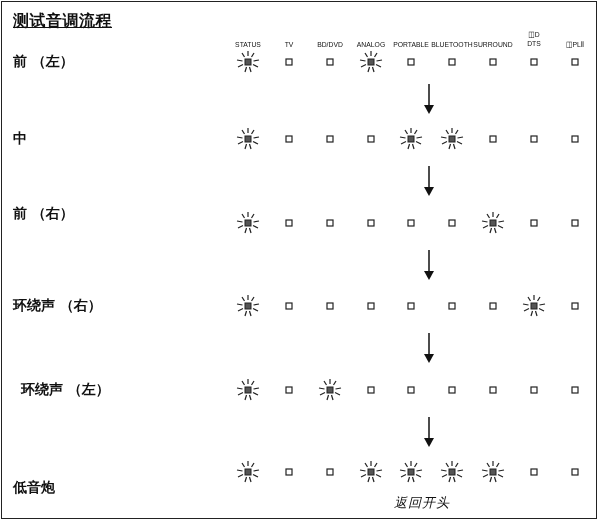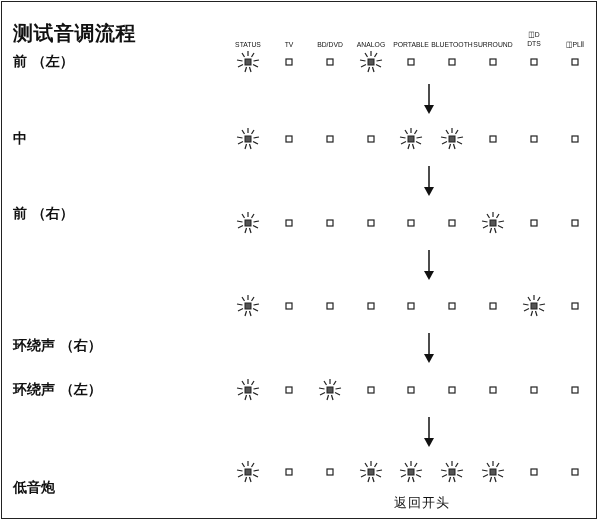--- a/index.html
+++ b/index.html
@@ -1,26 +1,26 @@
 <!DOCTYPE html>
 <html><head>
 <meta charset="utf-8">
 <style>
   html, body { margin:0; padding:0; background:#ffffff; }
   body { width:600px; height:522px; position:relative; overflow:hidden;
          font-family:"DejaVu Sans", "Liberation Sans", sans-serif; color:#111; }
   .frame { position:absolute; left:1px; top:1px; width:596px; height:518px;
            border:1.5px solid #222; box-sizing:border-box; }
-  .title { position:absolute; left:13px; top:20px; font-size:20px; font-weight:bold; letter-spacing:0.5px; }
+  .title { position:absolute; left:13px; top:11px; font-size:16px; font-weight:bold; letter-spacing:0.5px;text-decoration:underline; }
   .row-label { position:absolute; left:13px; font-size:14px; font-weight:bold; transform:translateY(-50%); white-space:nowrap; }
   .col-head { position:absolute; top:40px; font-family:"Liberation Sans Narrow","Liberation Sans",sans-serif;
               font-size:8px; transform:translateX(-50%) scaleX(0.85); white-space:nowrap; text-align:center; line-height:9px; }
   .ind { position:absolute; width:24px; height:24px; transform:translate(-50%,-50%); }
   .arrow { position:absolute; width:12px; height:32px; transform:translateX(-50%); }
-  .footer { position:absolute; top:494px; left:394px; font-size:13px; letter-spacing:1px; }
+  .footer { position:absolute; top:494px; left:394px; font-size:13px; letter-spacing:1px;font-style:italic; }
 </style>
 </head>
 <body>
 
 <div class="frame"></div>
 <div class="title">测试音调流程</div>
 <div id="content">
     <div class="col-head" style="left: 248px;"><span>STATUS</span></div>
     <div class="col-head" style="left: 289px;"><span>TV</span></div>
     <div class="col-head" style="left: 330px;"><span>BD/DVD</span></div>
@@ -170,21 +170,21 @@
       <line x1="22" y1="17" x2="17" y2="14.5" stroke="#222" stroke-width="1.2"></line>
       <line x1="9" y1="22" x2="10.5" y2="17" stroke="#222" stroke-width="1.2"></line>
       <line x1="15" y1="22" x2="13.5" y2="17" stroke="#222" stroke-width="1.2"></line>
     </svg>
     <svg width="24" height="24" viewBox="0 0 24 24" class="ind" style="left: 534px; top: 223px;">
       <rect x="9" y="9" width="6" height="6" fill="#fff" stroke="#222" stroke-width="1.2"></rect>
     </svg>
     <svg width="24" height="24" viewBox="0 0 24 24" class="ind" style="left: 575px; top: 223px;">
       <rect x="9" y="9" width="6" height="6" fill="#fff" stroke="#222" stroke-width="1.2"></rect>
     </svg>
-    <div class="row-label" style="top: 306px; margin-top: 40px;">环绕声 （右）</div>
+    <div class="row-label" style="top: 306px;">环绕声 （右）</div>
     <svg width="24" height="24" viewBox="0 0 24 24" class="ind" style="left: 248px; top: 306px;">
       <rect x="9" y="9" width="6" height="6" fill="#555555" stroke="#222" stroke-width="1"></rect>
       <line x1="12" y1="1" x2="12" y2="6" stroke="#222" stroke-width="1.2"></line>
       <line x1="6" y1="3" x2="8.5" y2="7" stroke="#222" stroke-width="1.2"></line>
       <line x1="18" y1="3" x2="15.5" y2="7" stroke="#222" stroke-width="1.2"></line>
       <line x1="1" y1="10" x2="6.5" y2="11" stroke="#222" stroke-width="1.2"></line>
       <line x1="23" y1="10" x2="17.5" y2="11" stroke="#222" stroke-width="1.2"></line>
       <line x1="2" y1="17" x2="7" y2="14.5" stroke="#222" stroke-width="1.2"></line>
       <line x1="22" y1="17" x2="17" y2="14.5" stroke="#222" stroke-width="1.2"></line>
       <line x1="9" y1="22" x2="10.5" y2="17" stroke="#222" stroke-width="1.2"></line>
@@ -216,21 +216,21 @@
       <line x1="1" y1="10" x2="6.5" y2="11" stroke="#222" stroke-width="1.2"></line>
       <line x1="23" y1="10" x2="17.5" y2="11" stroke="#222" stroke-width="1.2"></line>
       <line x1="2" y1="17" x2="7" y2="14.5" stroke="#222" stroke-width="1.2"></line>
       <line x1="22" y1="17" x2="17" y2="14.5" stroke="#222" stroke-width="1.2"></line>
       <line x1="9" y1="22" x2="10.5" y2="17" stroke="#222" stroke-width="1.2"></line>
       <line x1="15" y1="22" x2="13.5" y2="17" stroke="#222" stroke-width="1.2"></line>
     </svg>
     <svg width="24" height="24" viewBox="0 0 24 24" class="ind" style="left: 575px; top: 306px;">
       <rect x="9" y="9" width="6" height="6" fill="#fff" stroke="#222" stroke-width="1.2"></rect>
     </svg>
-    <div class="row-label" style="top: 390px;">环绕声 （左）</div>
+    <div class="row-label" style="top: 390px; margin-left: 8px;">环绕声 （左）</div>
     <svg width="24" height="24" viewBox="0 0 24 24" class="ind" style="left: 248px; top: 390px;">
       <rect x="9" y="9" width="6" height="6" fill="#555555" stroke="#222" stroke-width="1"></rect>
       <line x1="12" y1="1" x2="12" y2="6" stroke="#222" stroke-width="1.2"></line>
       <line x1="6" y1="3" x2="8.5" y2="7" stroke="#222" stroke-width="1.2"></line>
       <line x1="18" y1="3" x2="15.5" y2="7" stroke="#222" stroke-width="1.2"></line>
       <line x1="1" y1="10" x2="6.5" y2="11" stroke="#222" stroke-width="1.2"></line>
       <line x1="23" y1="10" x2="17.5" y2="11" stroke="#222" stroke-width="1.2"></line>
       <line x1="2" y1="17" x2="7" y2="14.5" stroke="#222" stroke-width="1.2"></line>
       <line x1="22" y1="17" x2="17" y2="14.5" stroke="#222" stroke-width="1.2"></line>
       <line x1="9" y1="22" x2="10.5" y2="17" stroke="#222" stroke-width="1.2"></line>

